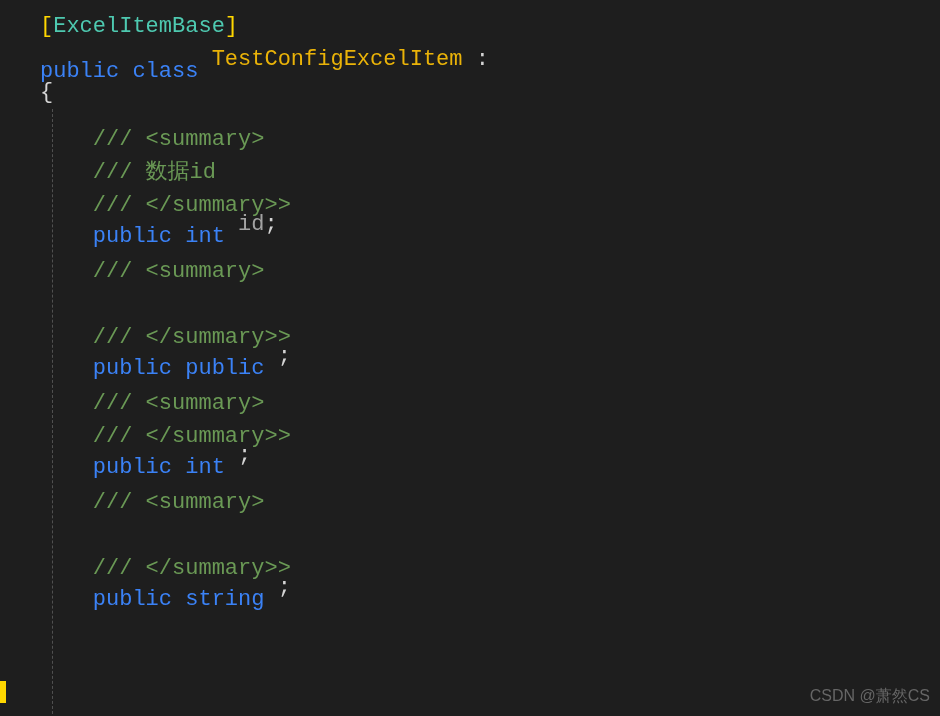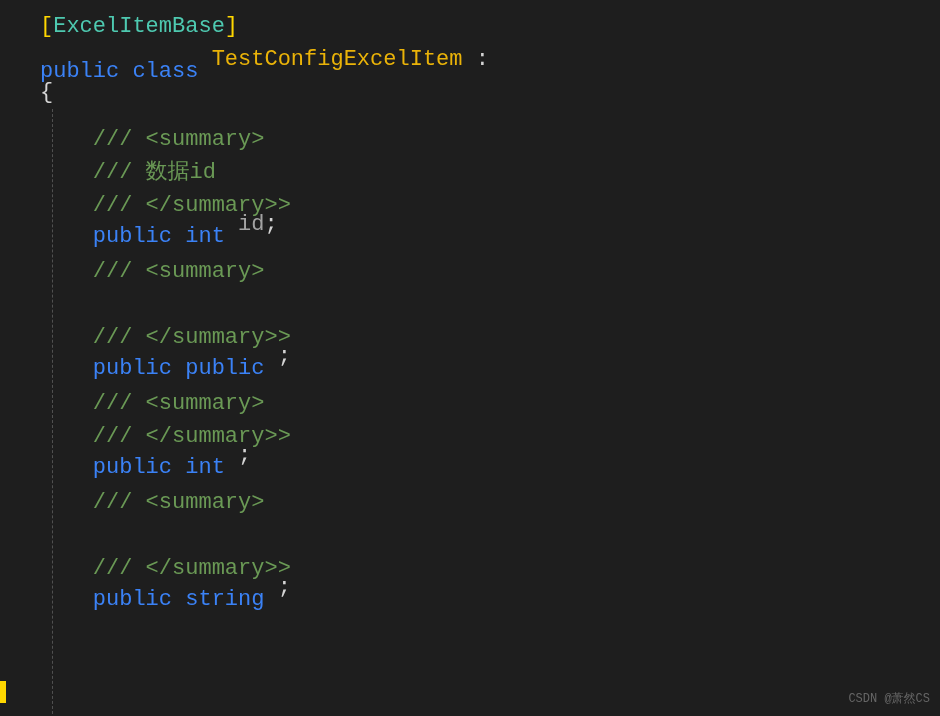--- a/index.html
+++ b/index.html
@@ -50,23 +50,23 @@
     .attr-name { color: #4ec9b0; }
     .keyword { color: #3b82f6; margin-top: 24px; }
     .class-name { color: #eab308; }
     .comment { color: #6a9955; margin-top: 28px; }
     .identifier { color: #a3a3a3; }
     .punct { color: #d4d4d4; }
     .watermark {
       position: absolute;
       right: 10px;
       bottom: 8px;
-      font-size: 12px;
+      font-size: 16px;
       color: #666666;
-      font-family: Liberation Mono, monospace;
+      font-family: Liberation Sans, sans-serif;
     }
   </style>
 </head>
 <body>
 
 <div class="code-container">
   <div class="indent-guide"></div>
 
   <div class="line"><span class="bracket">[</span><span class="attr-name">ExcelItemBase</span><span class="bracket">]</span></div>
 

